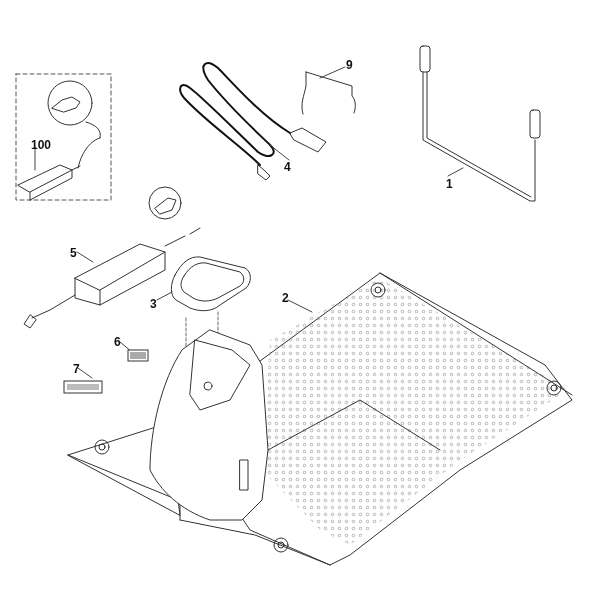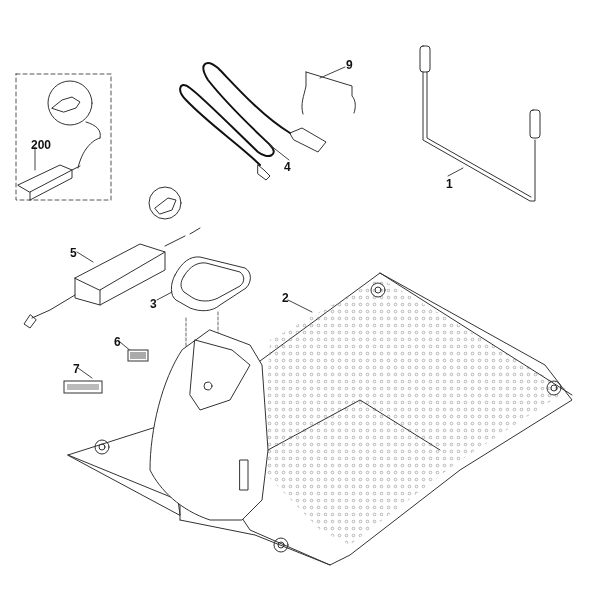--- a/index.html
+++ b/index.html
@@ -101,21 +101,21 @@
       <path d="M78 368 L92 378"></path>
     </g>
   </g>
 
   <rect x="128" y="350" width="20" height="11" fill="#fff" stroke="#333"></rect>
   <rect x="130" y="352" width="16" height="7" fill="#aaa"></rect>
   <rect x="64" y="381" width="38" height="12" fill="#fff" stroke="#333"></rect>
   <rect x="67" y="384" width="32" height="6" fill="#bbb"></rect>
 </svg>
 
-<span class="lbl" style="left:31px;top:139px;">200</span>
+<span class="lbl" style="left:31px;top:139px;">100</span>
 <span class="lbl" style="left:284px;top:161px;">4</span>
 <span class="lbl" style="left:346px;top:59px;">9</span>
 <span class="lbl" style="left:446px;top:178px;">1</span>
 <span class="lbl" style="left:282px;top:292px;">2</span>
 <span class="lbl" style="left:150px;top:298px;">3</span>
 <span class="lbl" style="left:70px;top:247px;">5</span>
 <span class="lbl" style="left:114px;top:336px;">6</span>
 <span class="lbl" style="left:73px;top:363px;">7</span>
 </div>
 

